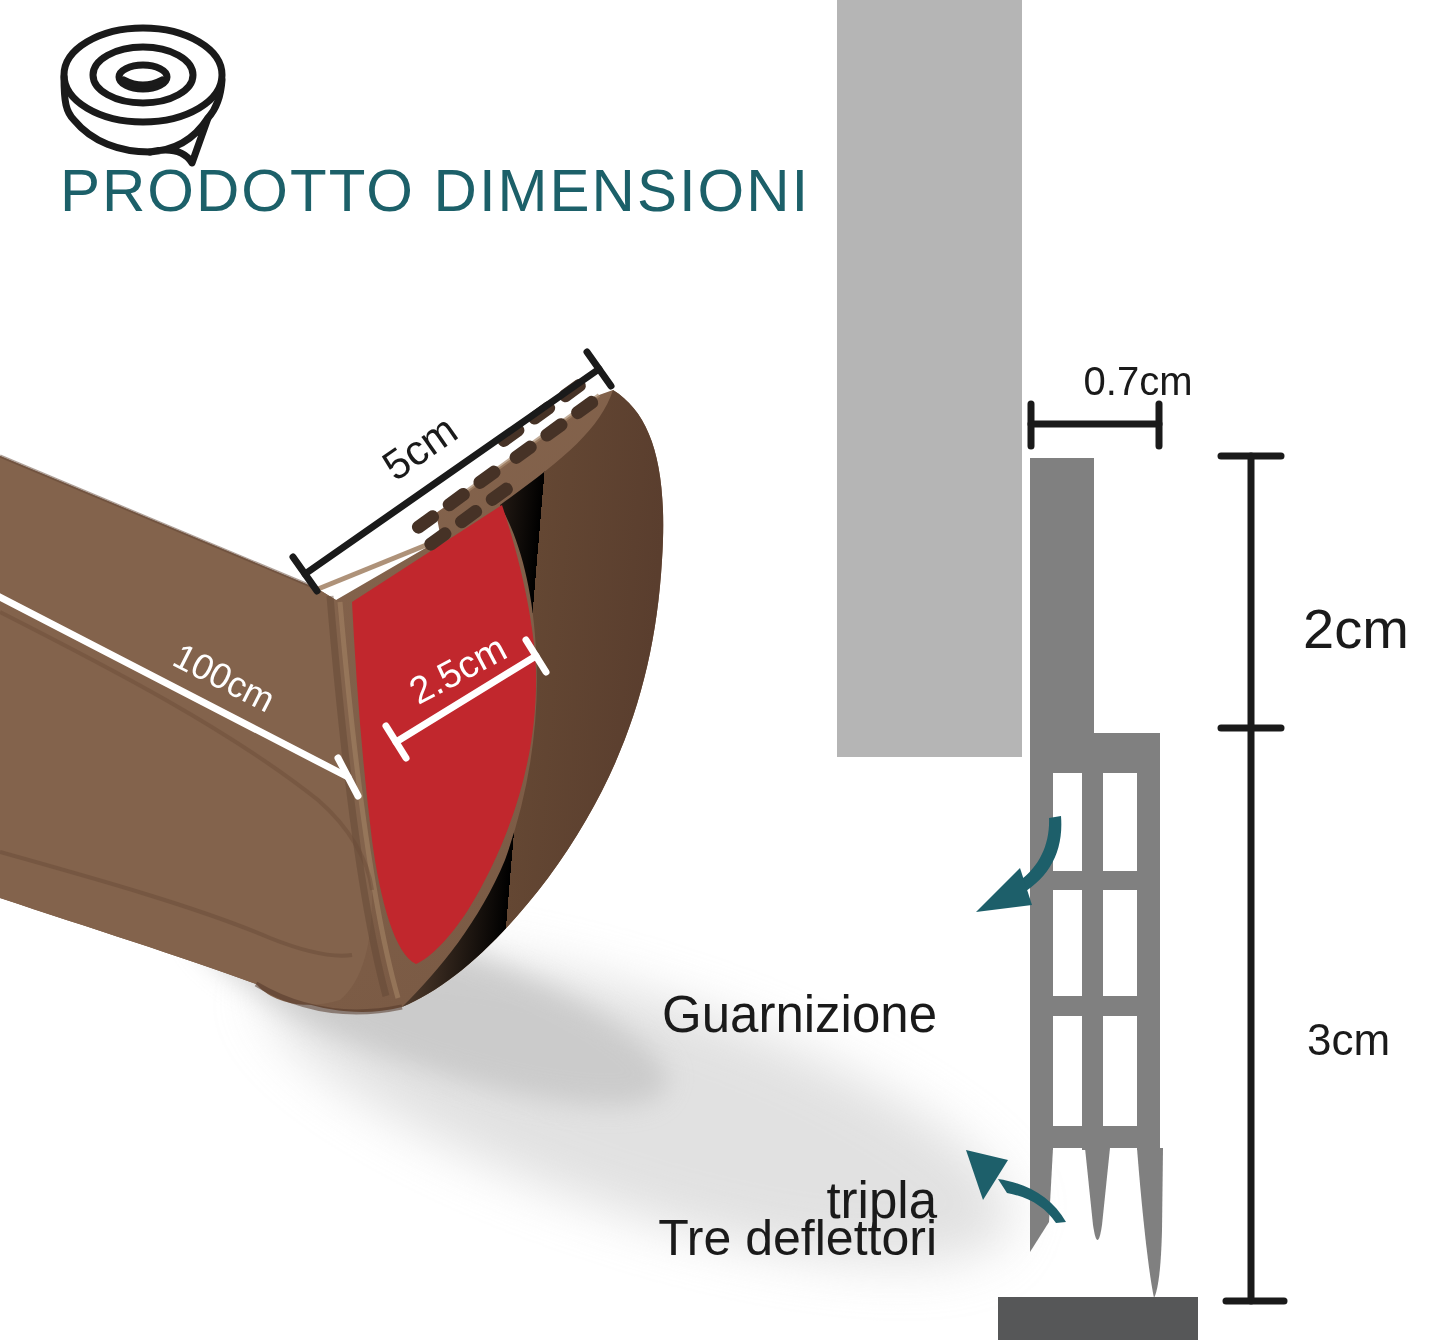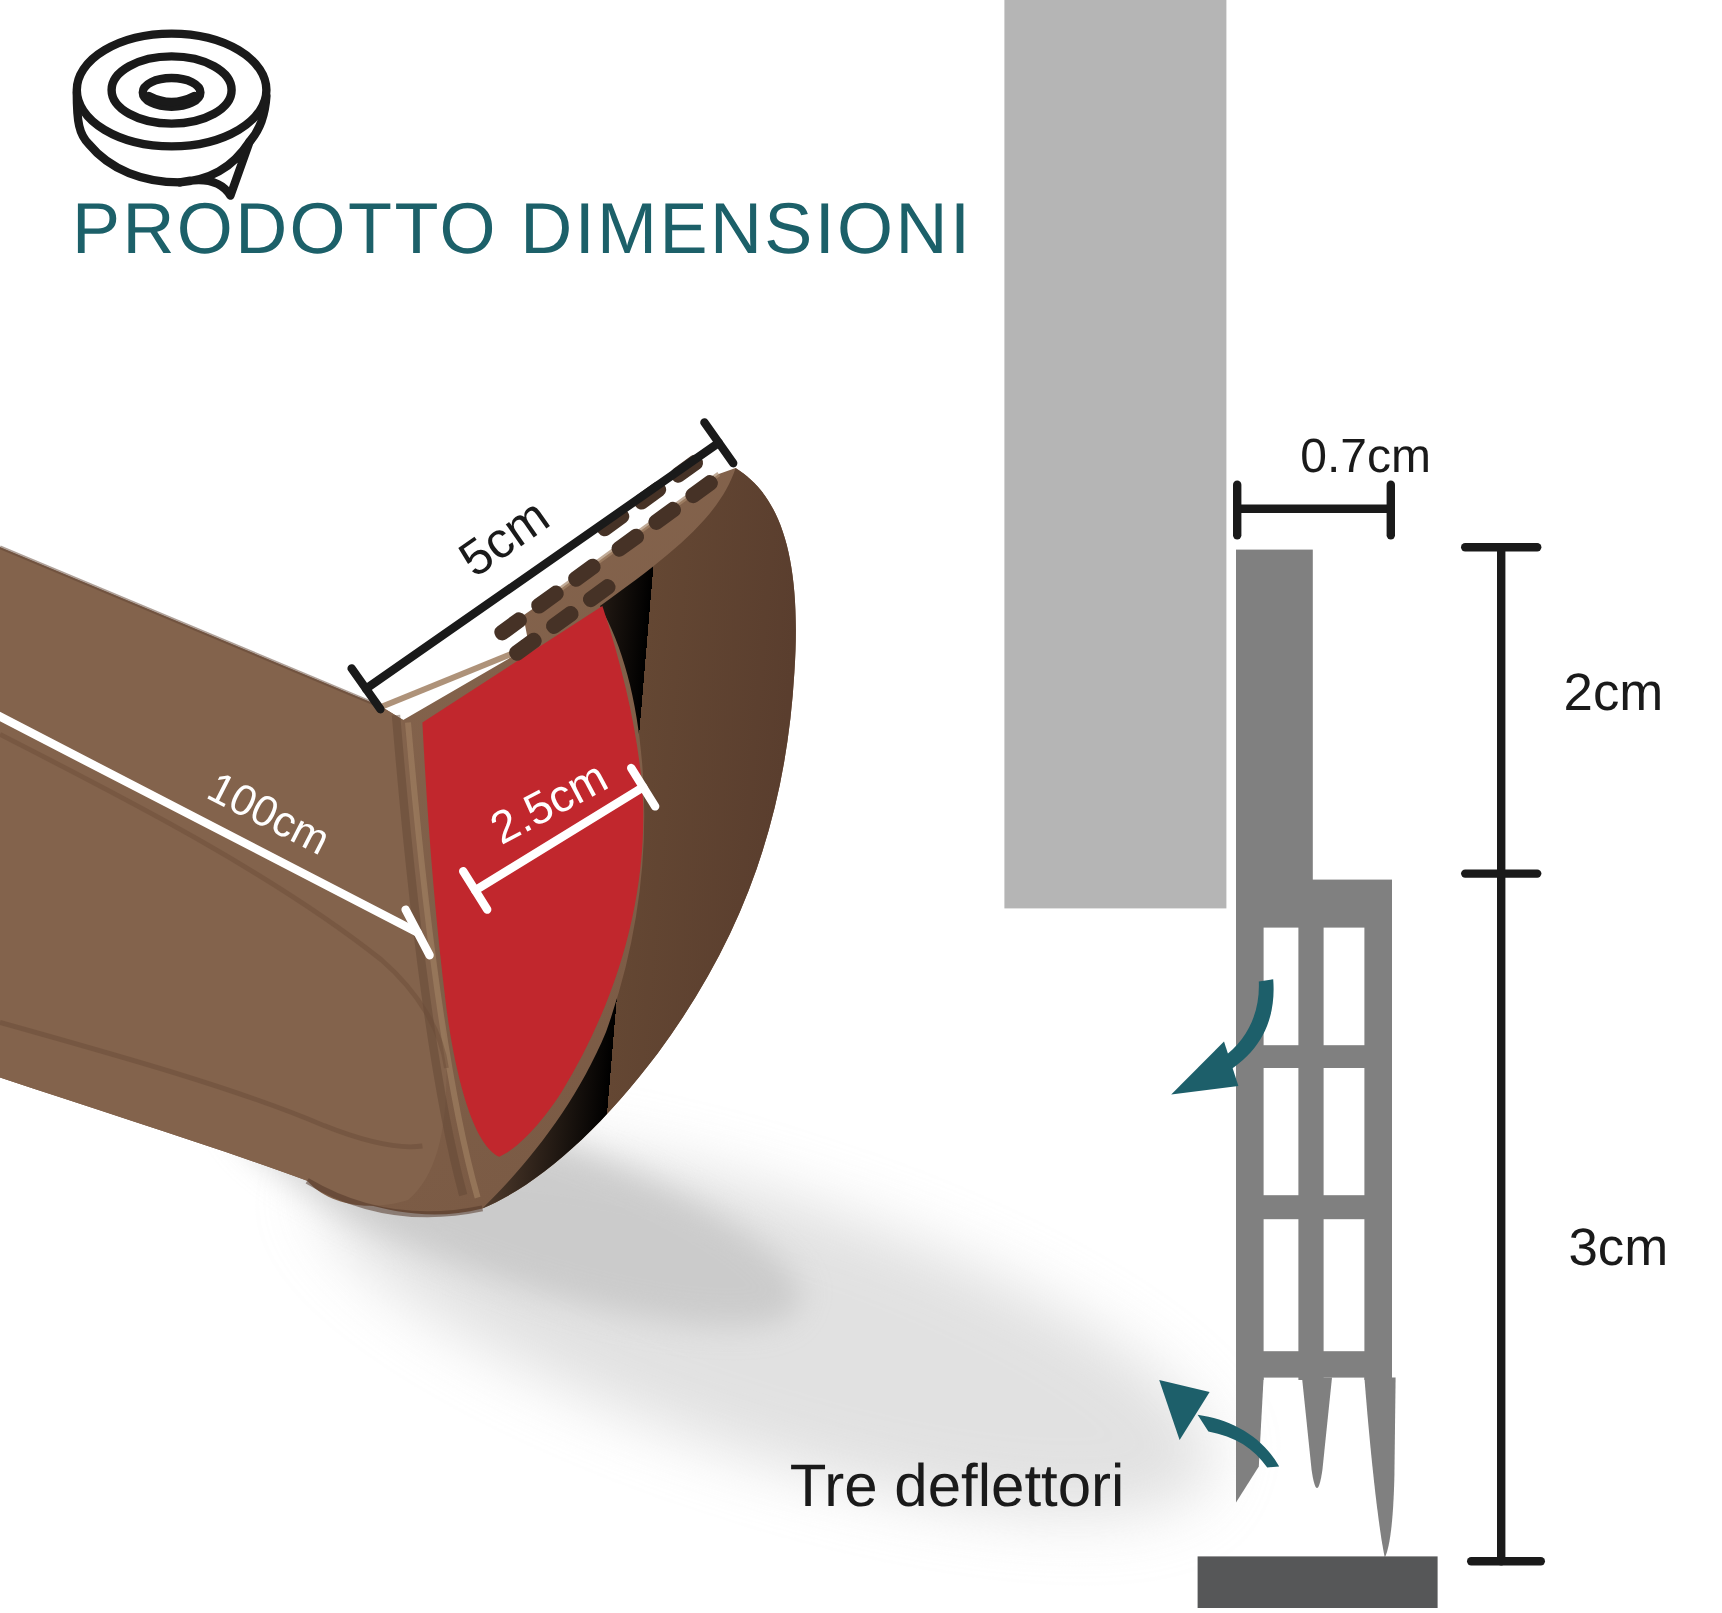--- a/index.html
+++ b/index.html
@@ -6,21 +6,21 @@
   .stage{position:relative;width:1435px;height:1344px;background:#fff;overflow:hidden;
          font-family:"Liberation Sans", sans-serif;color:#1a1a1a;}
   .stage svg{position:absolute;left:0;top:0;}
   .abs{position:absolute;white-space:pre;}
   .title{left:60px;top:156px;font-size:60px;letter-spacing:2px;color:#1c6069;font-weight:400;}
   .dim-rot{transform-origin:center center;font-weight:400;}
   .dim-5cm{left:420px;top:448px;font-size:42px;color:#1a1a1a;transform:translate(-50%,-50%) rotate(-35deg);}
   .dim-100cm{left:224px;top:678px;font-size:36px;color:#ffffff;transform:translate(-50%,-50%) rotate(27deg);}
   .dim-25cm{left:458px;top:670px;font-size:38px;color:#ffffff;transform:translate(-50%,-50%) rotate(-28deg);}
   .dim-07cm{left:1138px;top:381px;font-size:40px;transform:translate(-50%,-50%);}
-  .dim-2cm{left:1303px;top:578px;font-size:44px;transform:translateY(-50%);}
+  .dim-2cm{left:1303px;top:628px;font-size:56px;transform:translateY(-50%);}
   .dim-3cm{left:1307px;top:1040px;font-size:44px;transform:translateY(-50%);}
   .lbl{text-align:right;font-size:51px;line-height:62px;color:#1a1a1a;}
   .lbl-seal{right:498px;top:860px;}
   .lbl-defl{right:498px;top:1086px;font-size:50px;line-height:61px;}
 </style>
 </head>
 <body>
 
 <div class="stage">
 
@@ -175,18 +175,22 @@
 <div class="abs title">PRODOTTO DIMENSIONI</div>
 
 <div class="abs dim-rot dim-5cm">5cm</div>
 <div class="abs dim-rot dim-100cm">100cm</div>
 <div class="abs dim-rot dim-25cm">2.5cm</div>
 
 <div class="abs dim-07cm">0.7cm</div>
 <div class="abs dim-2cm">2cm</div>
 <div class="abs dim-3cm">3cm</div>
 
+<div class="abs lbl lbl-seal">
+  <div>Guarnizione</div>
+  <div>tripla</div>
+</div>
 <div class="abs lbl lbl-defl">
   <div>Tre deflettori</div>
   
 </div>
 
 </div>
 
 </body></html>

